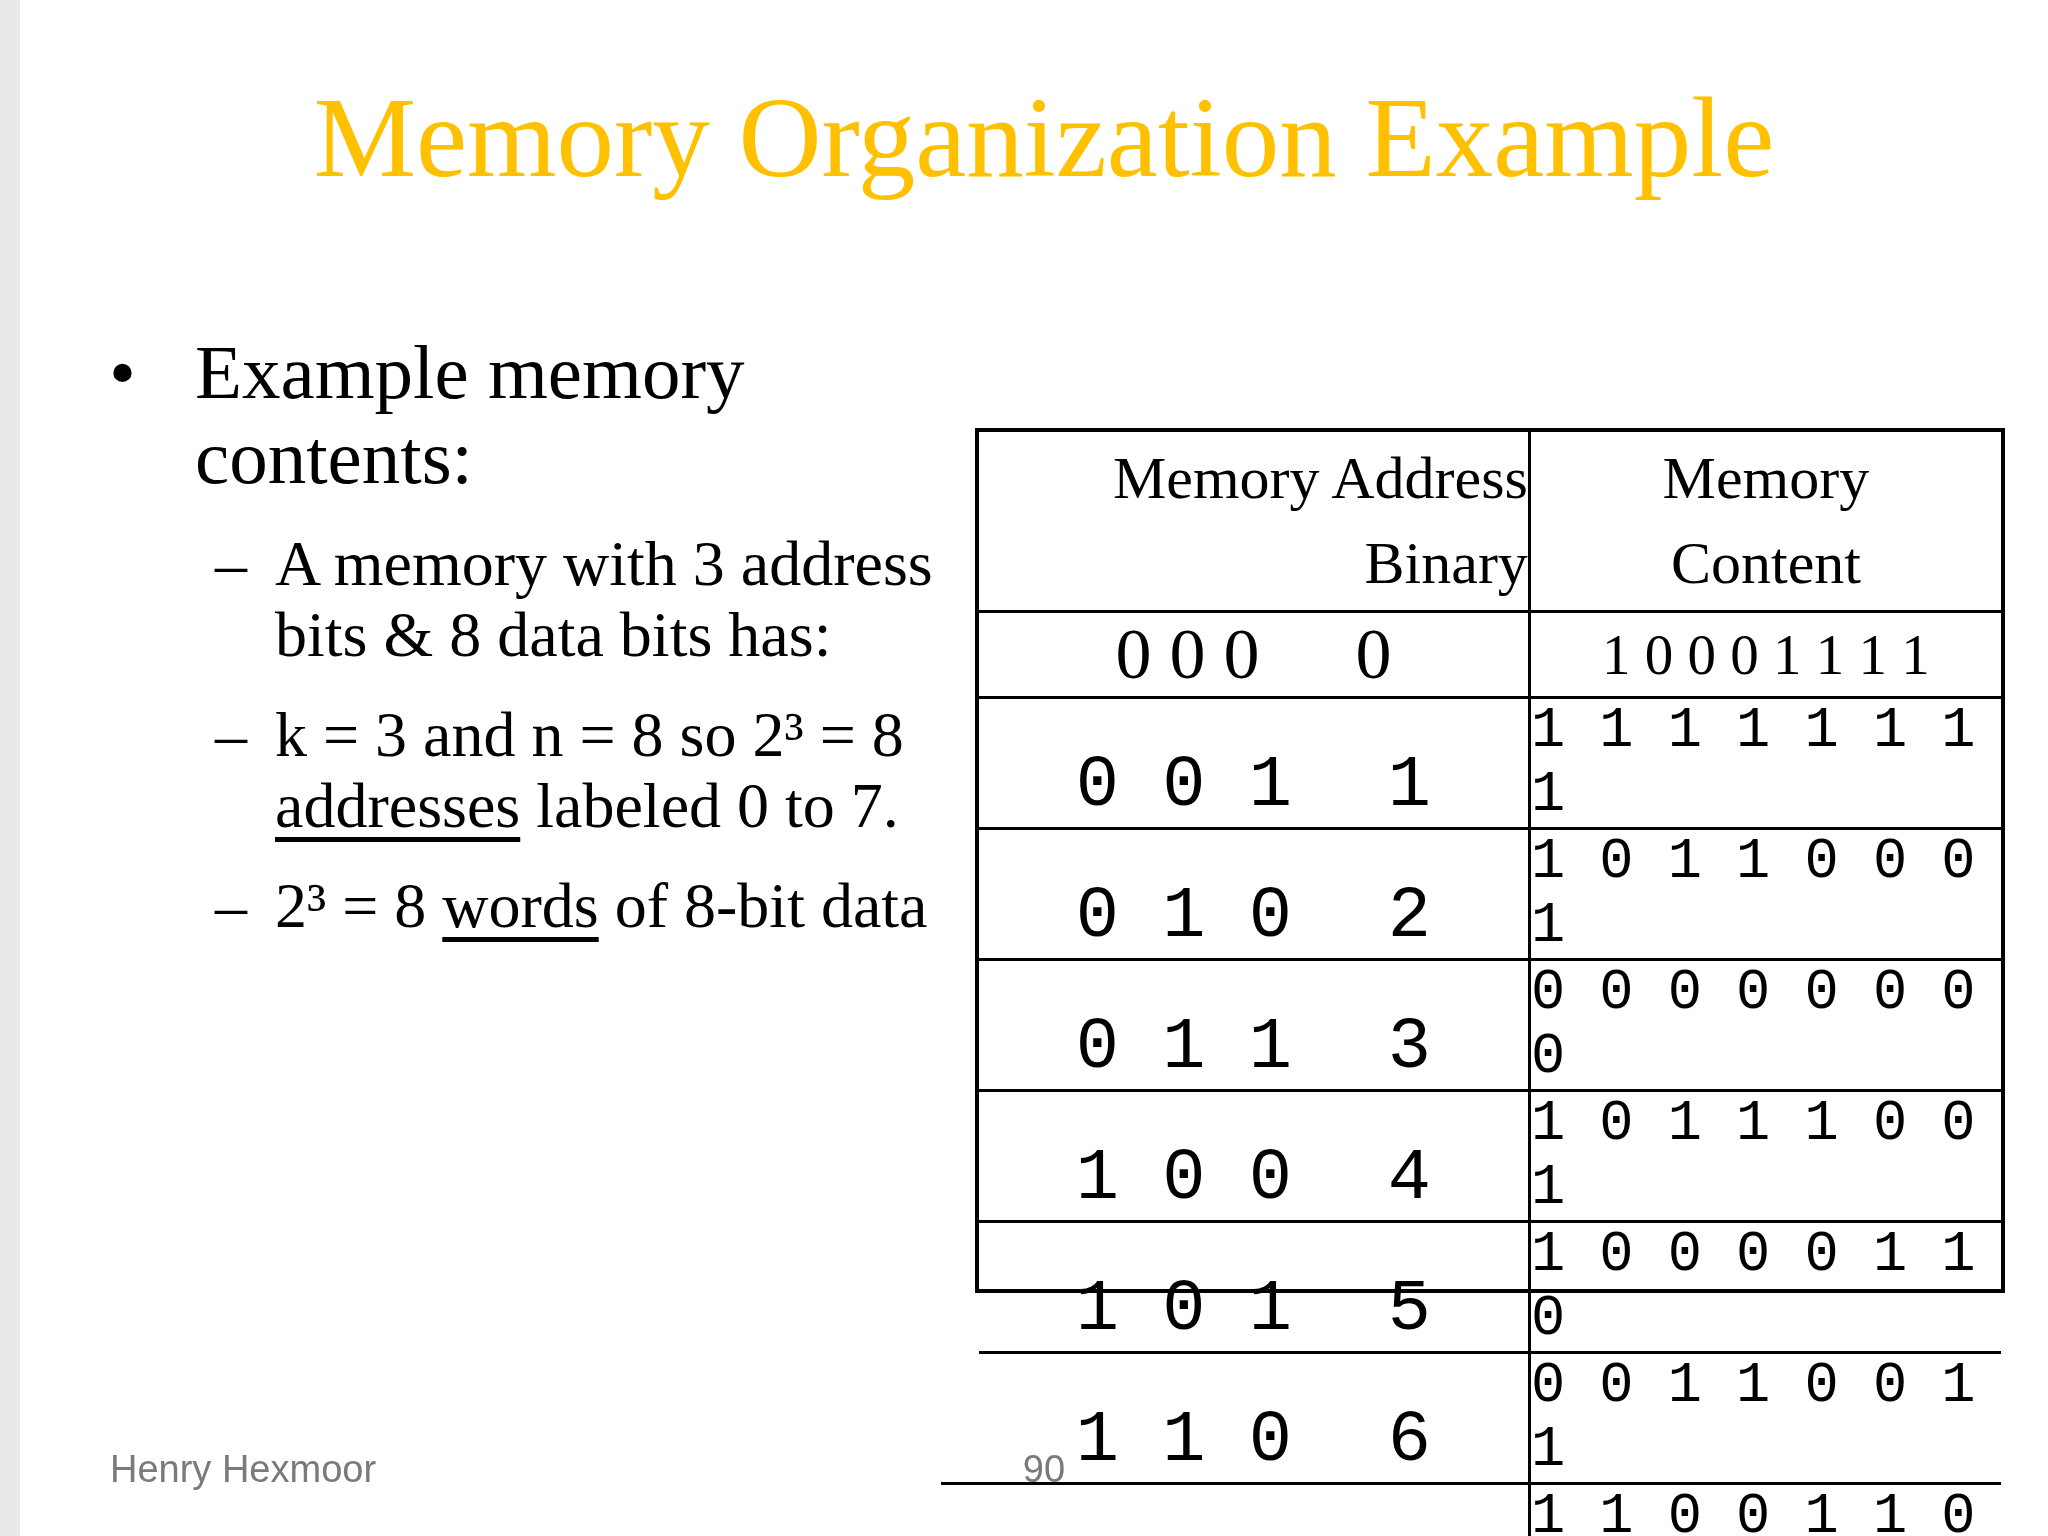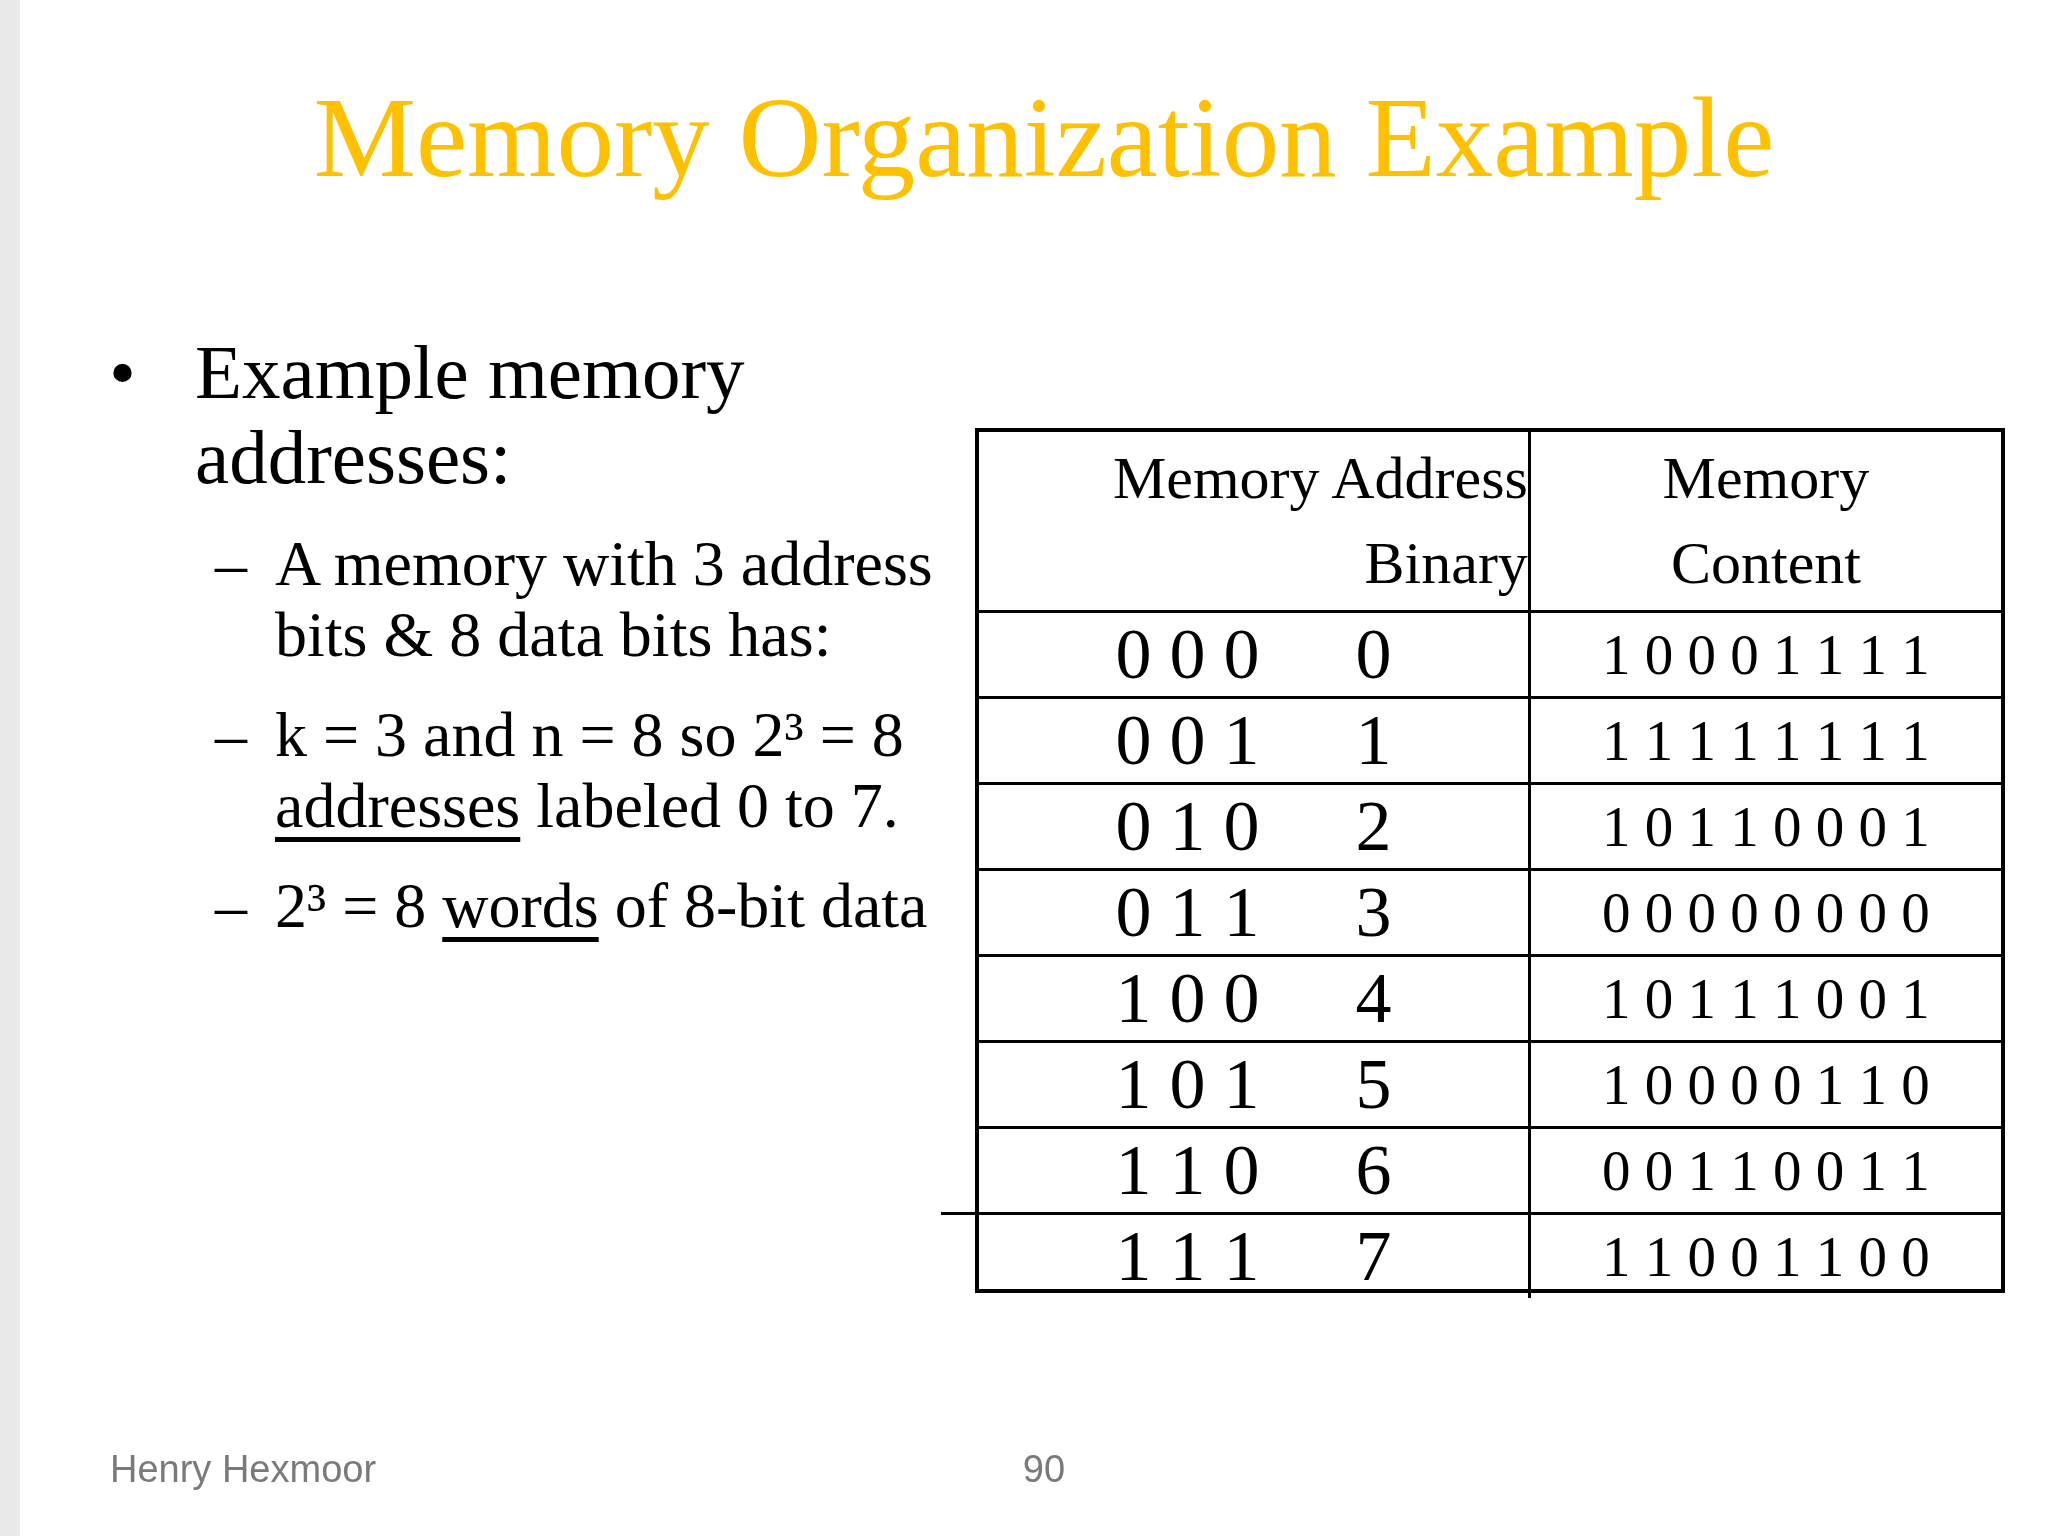--- a/index.html
+++ b/index.html
@@ -76,21 +76,21 @@
     flex-direction: column;
     background: #fff;
   }
   .thead {
     flex: 0 0 178px;
     display: flex;
     border-bottom: 3px solid #000;
   }
   .tbody { flex: 1; display: flex; flex-direction: column; }
   .trow { flex: 1; display: flex; position: relative; }
-  .trow + .trow { border-top: 3px solid #000; }
+  .trow + .trow { border-top: 3px solid #000; font-family: Liberation Mono, monospace; }
   
   .trow:last-child::before {
     content: "";
     position: absolute;
     left: -38px;
     top: -3px;
     width: 38px;
     height: 3px;
     background: #000;
   }
@@ -149,21 +149,21 @@
 
 <div class="slide">
 
   <h1 class="title">Memory Organization Example</h1>
 
   <div class="content">
 
     <div class="bullet">
       <span class="marker">•</span>
       <span class="bt">Example memory
-addresses:</span>
+contents:</span>
     </div>
 
     <div class="sub-bullet">
       <span class="marker">–</span>
       <span class="bt"><span>A memory with 3
 address bits &amp; 8 data bits
 has:</span><span class="u-part"></span><span></span></span>
     </div>
 
     <div class="sub-bullet">

